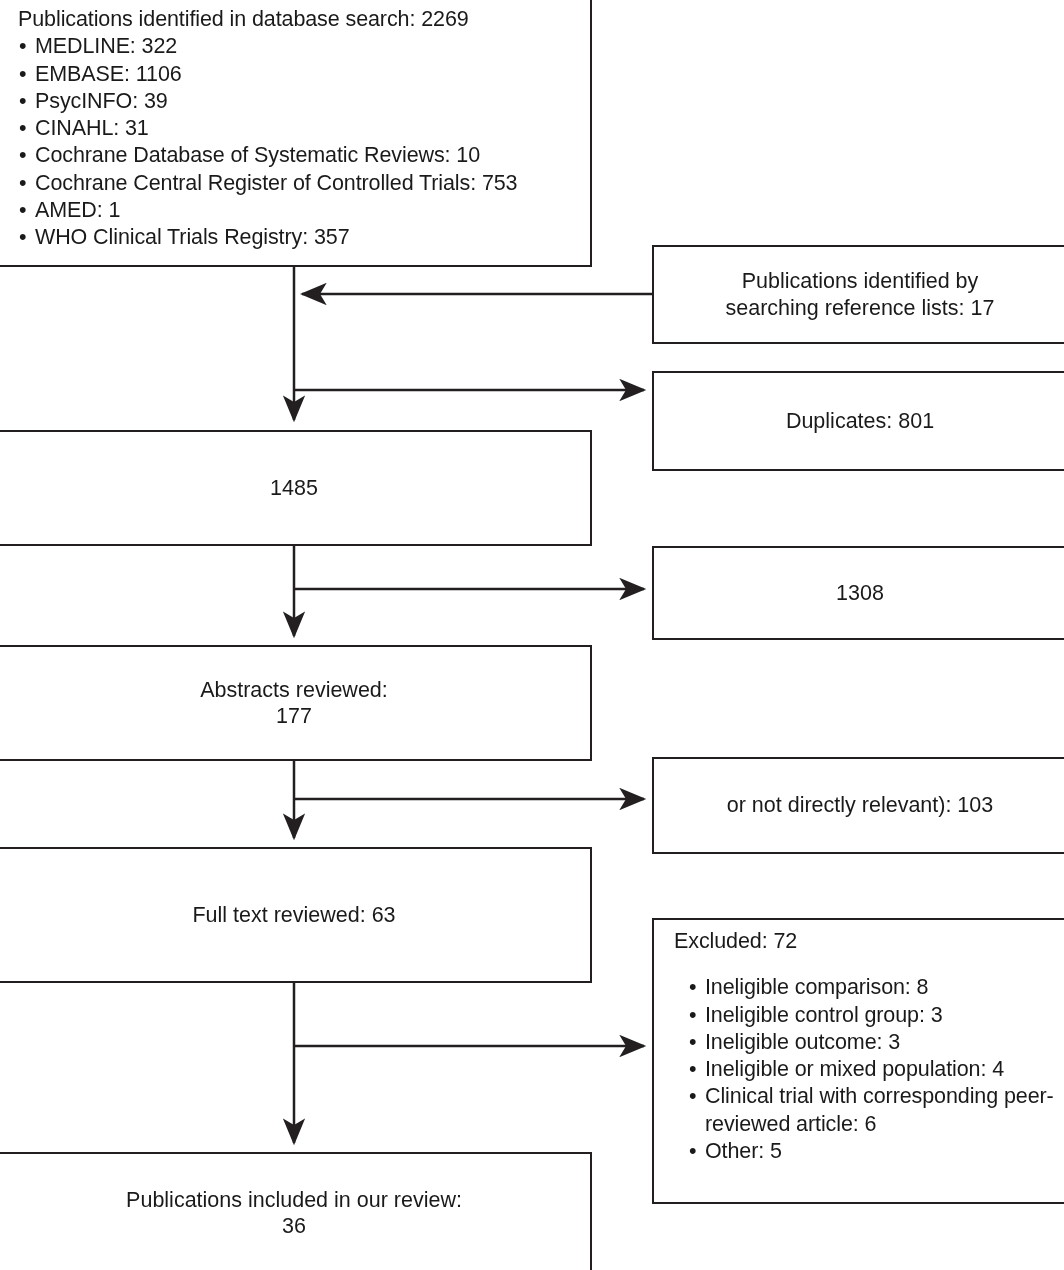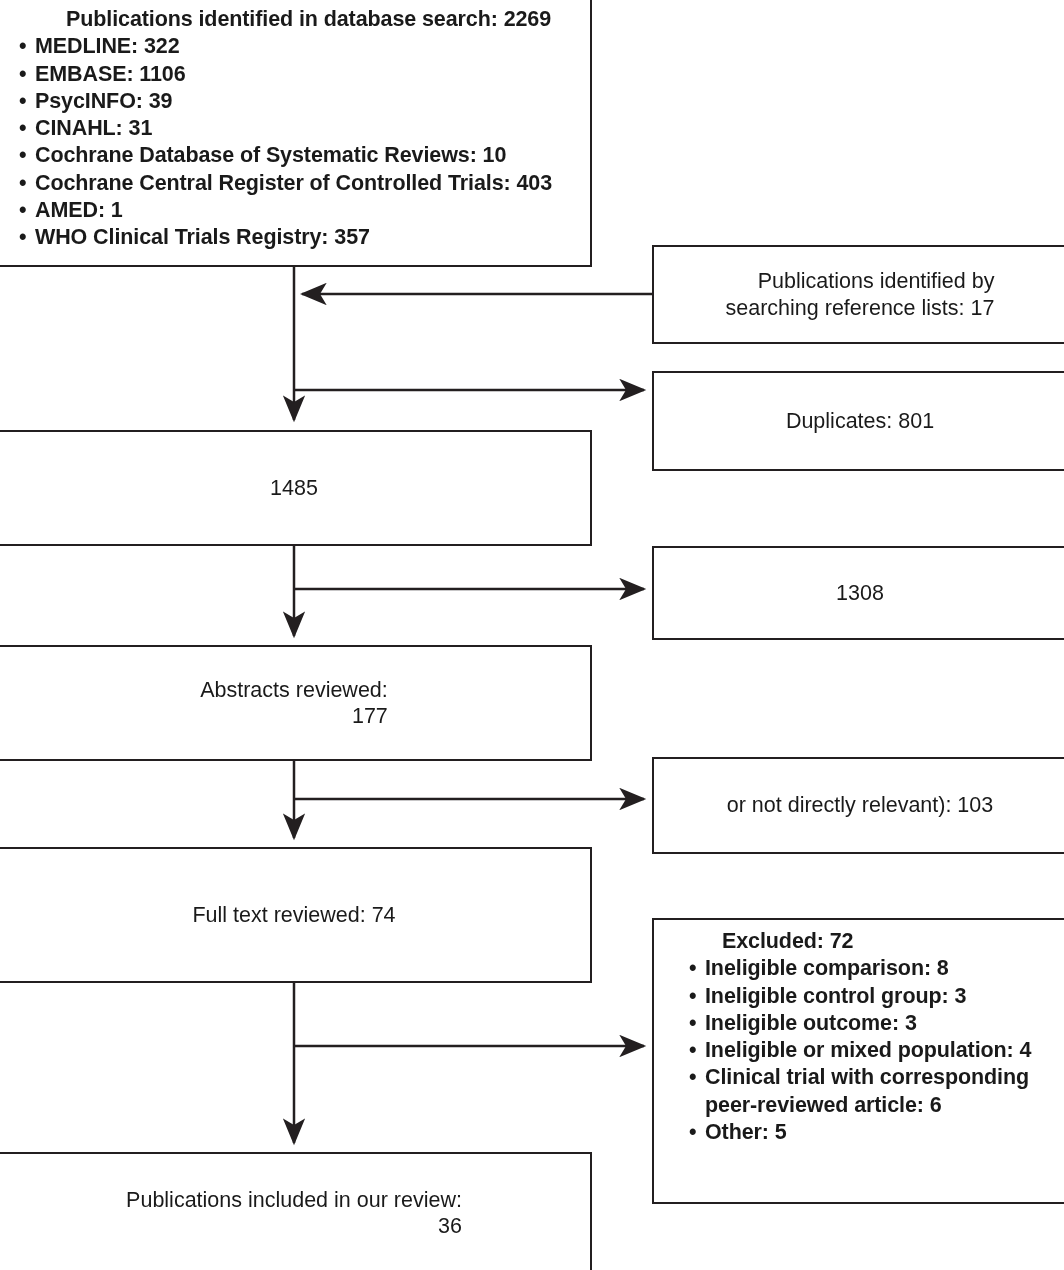--- a/index.html
+++ b/index.html
@@ -31,53 +31,51 @@
   }
   .node-center {
     display: flex;
     align-items: center;
     justify-content: center;
     text-align: center;
   }
   .node-center .lines {
     line-height: 1.22;
     font-size: 21.5px;
-    text-align: right;
   }
   .list-node {
     padding: 8px 10px 8px 20px;
   }
   .list-title {
-    font-weight: bold;
+    font-weight: normal;
     font-size: 21.5px;
     line-height: 1.27;
     letter-spacing: -0.1px;
-    margin-left: 48px;
   }
   .bullets {
     list-style: none;
     margin: 0;
     padding: 0;
     font-size: 21.5px;
     line-height: 1.27;
     letter-spacing: -0.1px;
   }
   .bullets li {
     position: relative;
     padding-left: 17px;
-    font-weight: bold;
   }
   .bullets li::before {
     content: "\2022";
     position: absolute;
     left: 1px;
     top: 0;
   }
   .bullets.indent-more {
     padding-left: 14px;
+    margin-top: 19px;
   }
   .edges {
     position: absolute;
     left: 0;
     top: 0;
     pointer-events: none;
   }
   
   #node-identified   { left: -4px;  top: -4px;    width: 596px;  height: 271px; }
   #node-reference    { left: 652px; top: 245px;   width: 416px;  height: 99px;  }
@@ -146,21 +144,21 @@
   </svg>
 
   <div class="node list-node" id="node-identified">
     <div class="list-title">Publications identified in database search: 2269</div>
     <ul class="bullets">
       <li>MEDLINE: 322</li>
       <li>EMBASE: 1106</li>
       <li>PsycINFO: 39</li>
       <li>CINAHL: 31</li>
       <li>Cochrane Database of Systematic Reviews: 10</li>
-      <li>Cochrane Central Register of Controlled Trials: 403</li>
+      <li>Cochrane Central Register of Controlled Trials: 753</li>
       <li>AMED: 1</li>
       <li>WHO Clinical Trials Registry: 357</li>
     </ul>
   </div>
 
   <div class="node node-center" id="node-reference">
     <div class="lines">
       <div>Publications identified by</div>
       <div>searching reference lists: 17</div>
     </div>
@@ -192,21 +190,21 @@
   </div>
 
   <div class="node node-center" id="node-excl-type">
     <div class="lines">
       <div>or not directly relevant): 103</div>
     </div>
   </div>
 
   <div class="node node-center" id="node-fulltext">
     <div class="lines">
-      <div>Full text reviewed: 74</div>
+      <div>Full text reviewed: 63</div>
     </div>
   </div>
 
   <div class="node list-node" id="node-excl-38">
     <div class="list-title">Excluded: 72</div>
     <ul class="bullets indent-more">
       <li>Ineligible comparison: 8</li>
       <li>Ineligible control group: 3</li>
       <li>Ineligible outcome: 3</li>
       <li>Ineligible or mixed population: 4</li>

